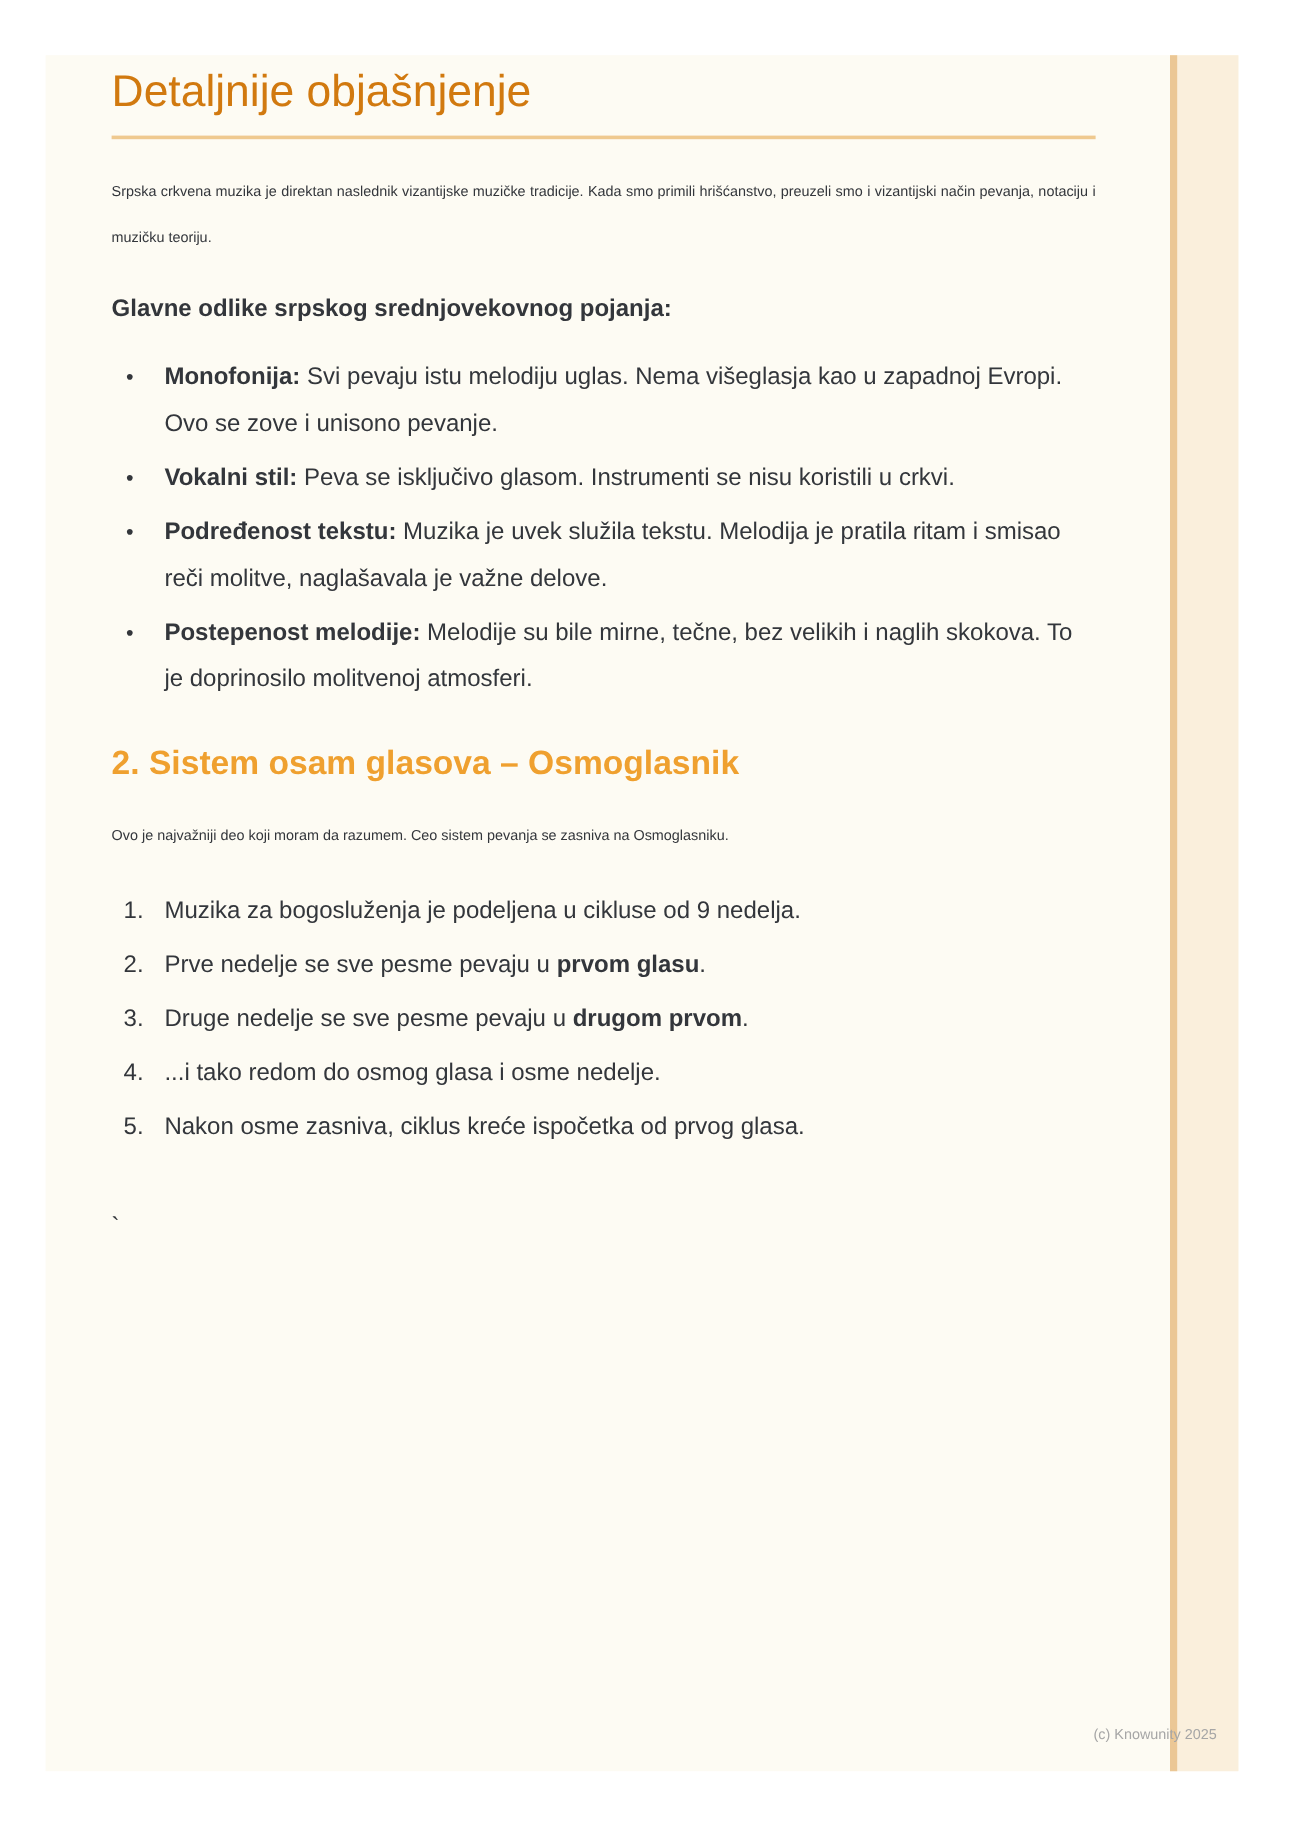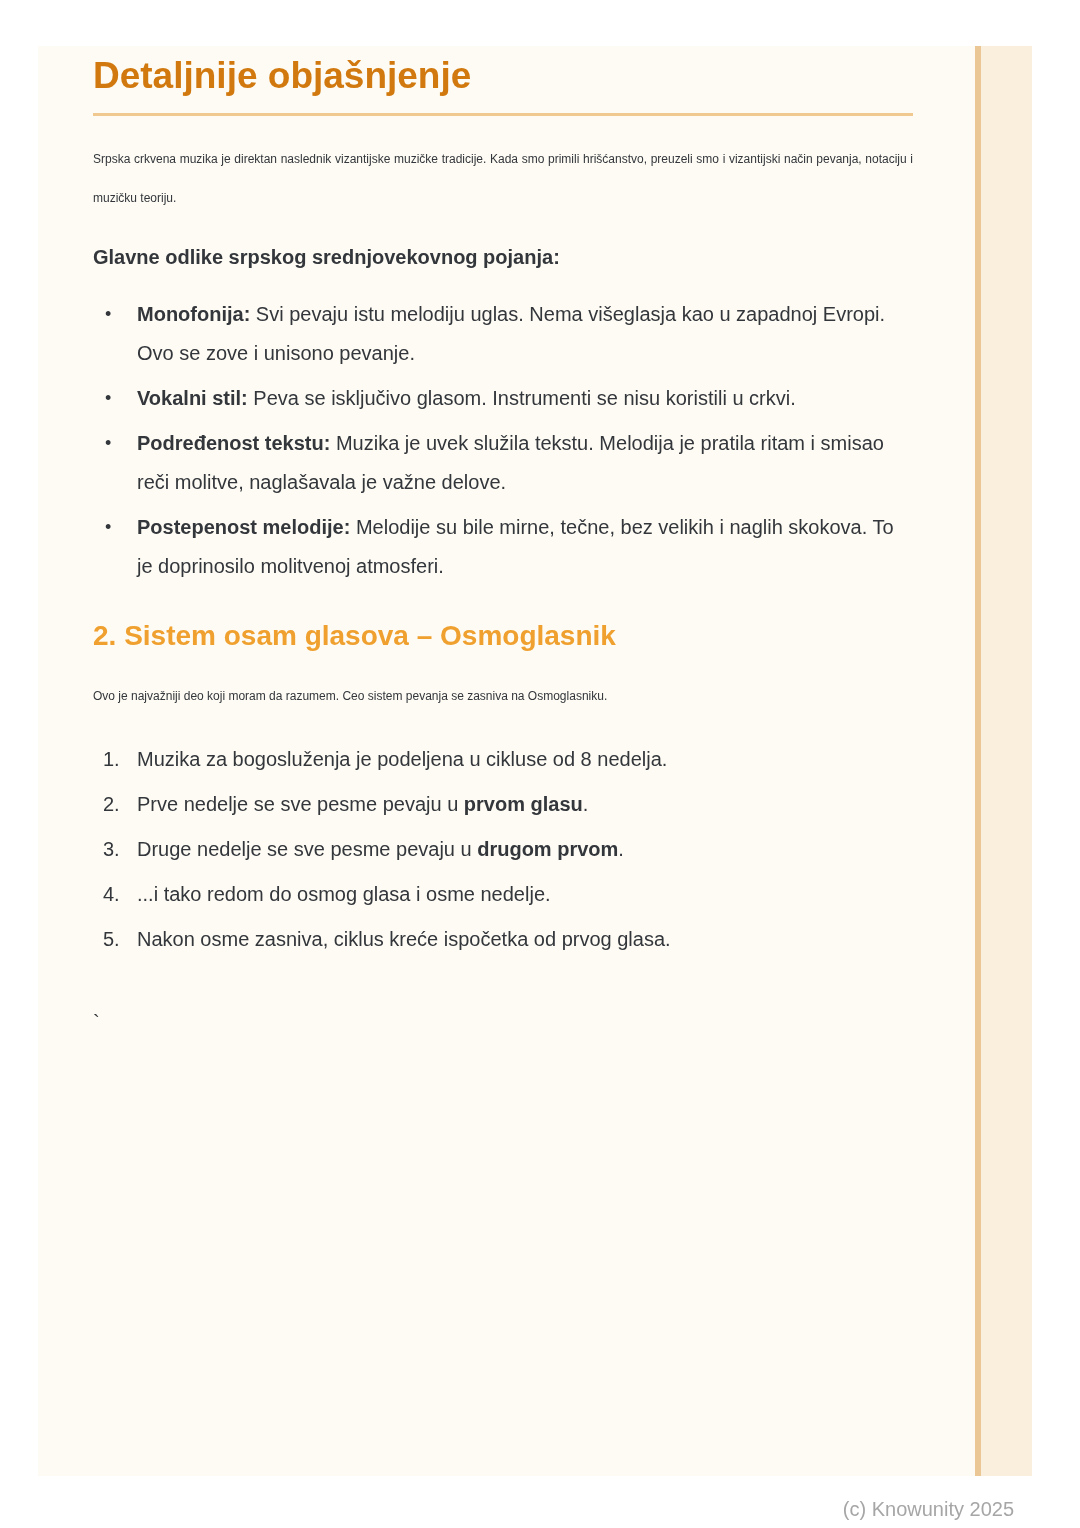--- a/index.html
+++ b/index.html
@@ -25,21 +25,21 @@
     background: #faefdc;
     border-left: 6px solid #ebc795;
   }
   .content {
     position: absolute;
     left: 55px; top: 8px;
     width: 820px;
   }
   .doc-title {
     font-size: 37px;
-    font-weight: bold;
+    font-weight: normal;
     color: #d1790f;
     margin: 0;
     line-height: 1.2;
   }
   .rule {
     height: 3px;
     background: #efc98f;
     margin-top: 15px;
   }
   .section-heading {
@@ -83,23 +83,23 @@
     padding-left: 10px;
   }
   .li-text { flex: 1; margin-left: 12px; }
   .stray {
     font-size: 20px;
     margin-top: 44px;
     line-height: 39px;
   }
   .footer {
     position: absolute;
-    top: 1498px;
+    top: 1438px;
     right: 66px;
-    font-size: 20px;
+    font-size: 12px;
     color: #a6a6a6;
     z-index: 5;
   }
   b { font-weight: bold; }
 </style>
 </head>
 <body>
 
 <div class="panel">
   <div class="stripe"></div>
@@ -133,21 +133,21 @@
       </li>
     </ul>
 
     <h2 class="section-heading">2. Sistem osam glasova – Osmoglasnik</h2>
 
     <p class="body-p">Ovo je najvažniji deo koji moram da razumem. Ceo sistem pevanja se zasniva na Osmoglasniku.</p>
 
     <ol class="steps">
       <li>
         <span class="s-marker">1.</span>
-        <span class="li-text"><span>Muzika za bogosluženja je podeljena u cikluse od 8 nedelja.</span><b></b><span></span></span>
+        <span class="li-text"><span>Muzika za bogosluženja je podeljena u cikluse od 9 nedelja.</span><b></b><span></span></span>
       </li>
       <li>
         <span class="s-marker">2.</span>
         <span class="li-text"><span>Prve nedelje se sve pesme pevaju u </span><b>prvom glasu</b><span>.</span></span>
       </li>
       <li>
         <span class="s-marker">3.</span>
         <span class="li-text"><span>Druge nedelje se sve pesme pevaju u </span><b>drugom prvom</b><span>.</span></span>
       </li>
       <li>

